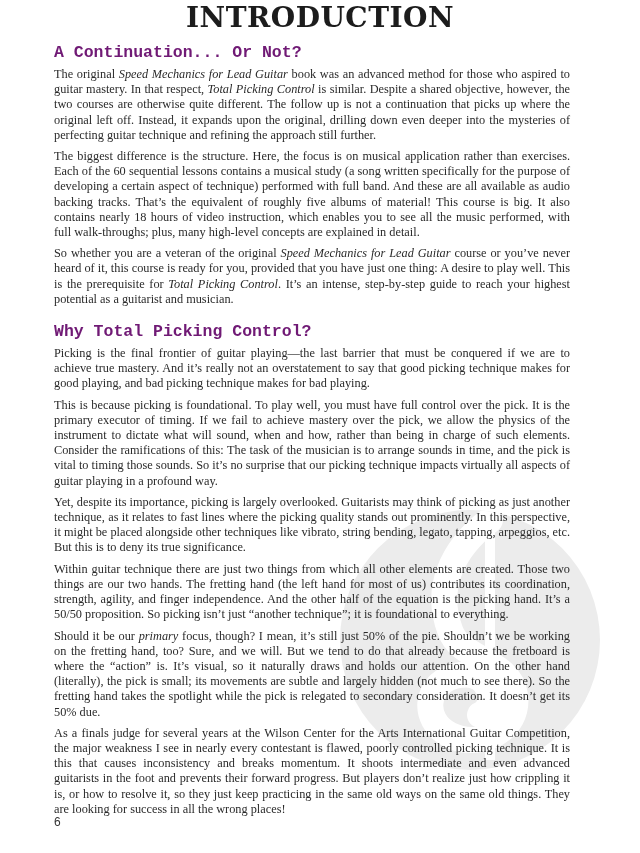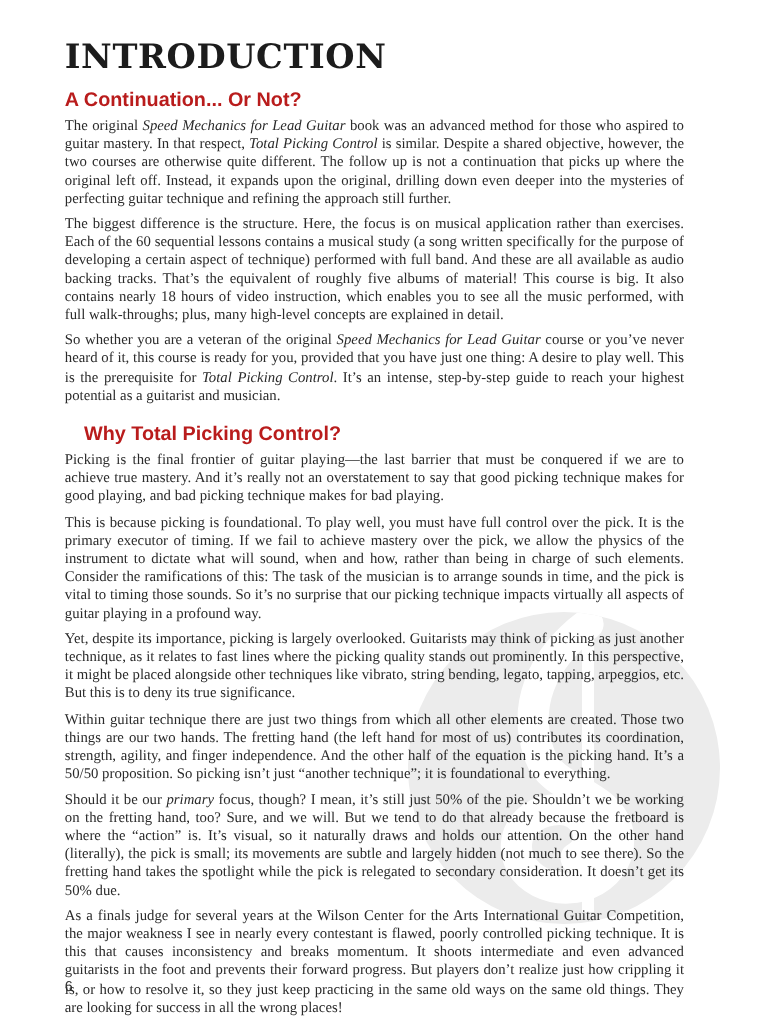--- a/index.html
+++ b/index.html
@@ -11,30 +11,30 @@
   }
   .watermark {
     position: absolute; left: 340px; top: 510px;
     width: 260px; height: 260px; border-radius: 50%;
     background: #ececec; z-index: 0; overflow: hidden;
   }
   .watermark svg { position: absolute; left: 0; top: 0; }
   .page { position: relative; z-index: 1; padding: 0 54px 0 54px; }
   h1 {
     font-family: "DejaVu Serif", "Liberation Serif", serif;
-    font-weight: bold; font-size: 28px; text-align: left;
-    margin: 0; padding-top: 30px; letter-spacing: 0.5px; color: #1c1c1c;
+    font-weight: bold; font-size: 28px; text-align: center;
+    margin: 0; letter-spacing: 0.5px; color: #1c1c1c;
     line-height: 36px;
   }
   h2 {
-    font-family: Liberation Sans, sans-serif;
-    font-weight: bold; font-size: 16.5px; margin: 6px 0 3px 0; color: #b91c1c;
+    font-family: Liberation Mono, monospace;
+    font-weight: bold; font-size: 16.5px; margin: 6px 0 3px 0; color: #701a75;
     line-height: 22px;
   }
-  h2.second { margin-top: 14px; margin-left: 16px; }
+  h2.second { margin-top: 14px; }
   p {
     font-size: 12.3px; line-height: 15.2px; margin: 0 16px 6px 0;
     text-align: justify; color: #2a2a2a;
   }
   .pagenum {
     position: absolute; left: 54px; top: 815px;
     font-family: "Liberation Sans", sans-serif; font-size: 12px; color: #333;
   }
 </style>
 </head>

